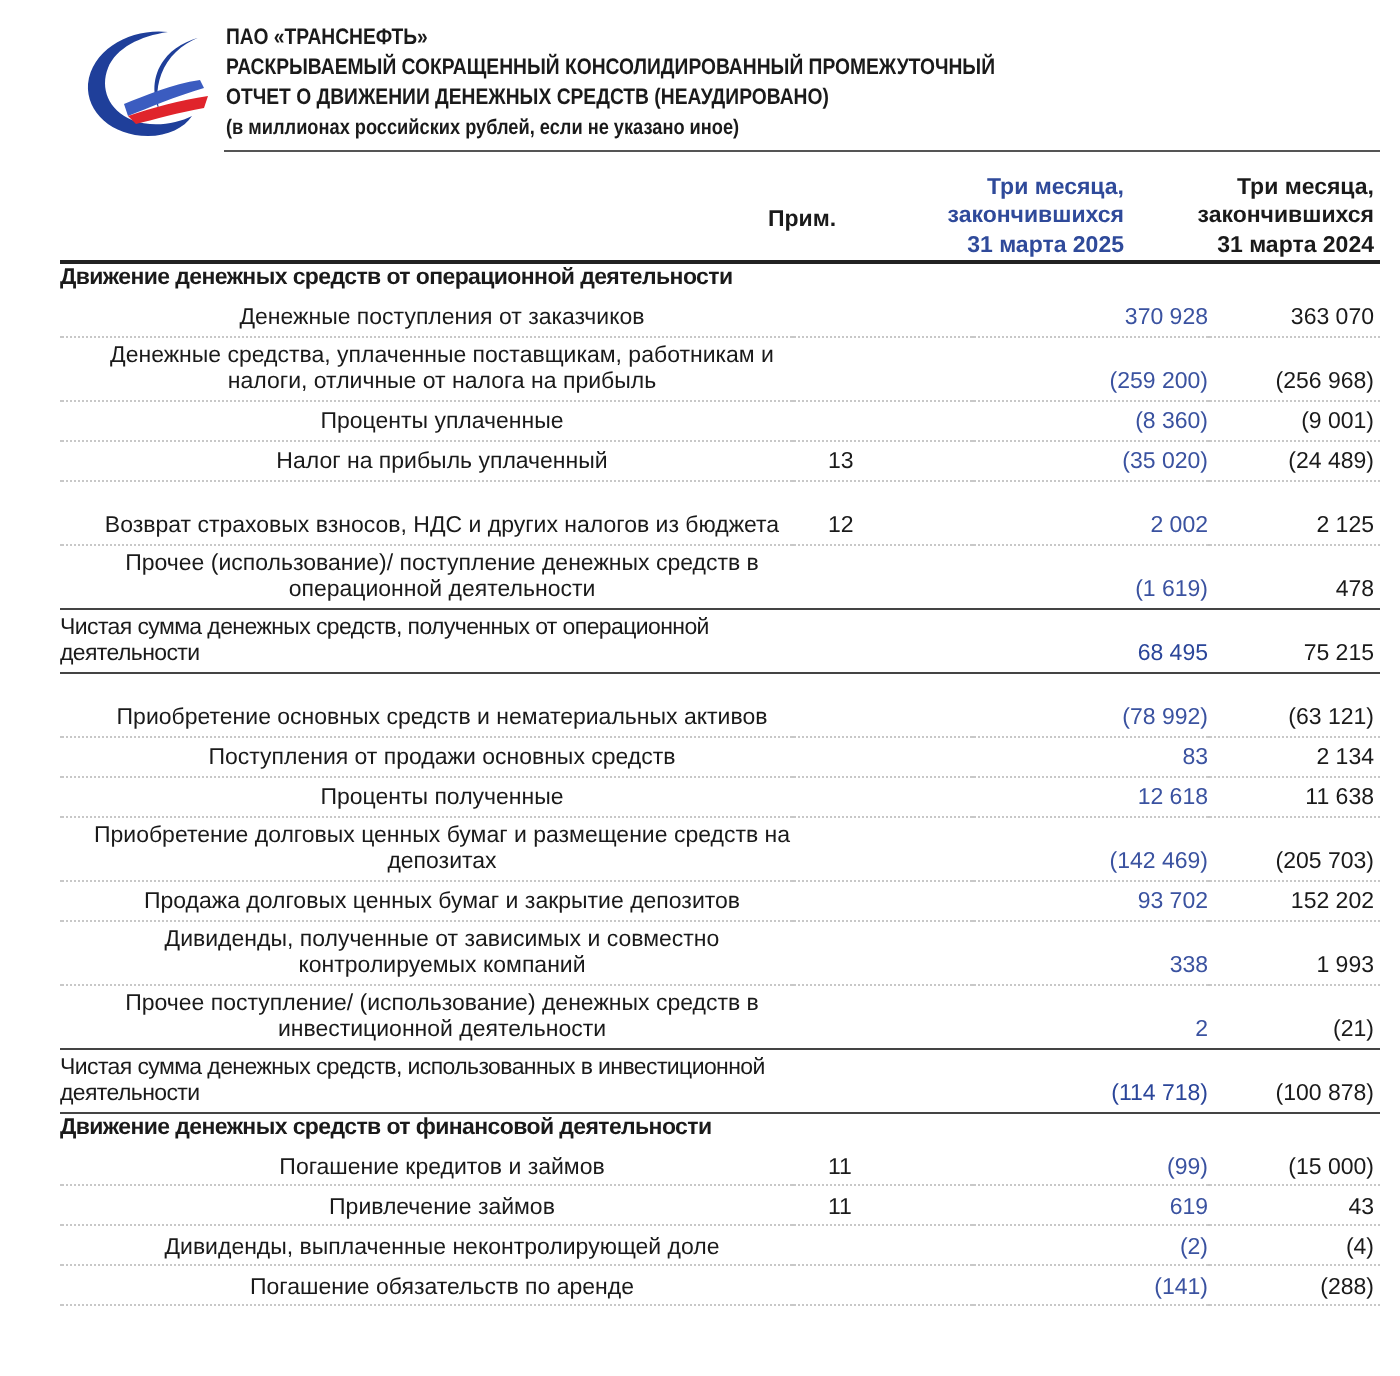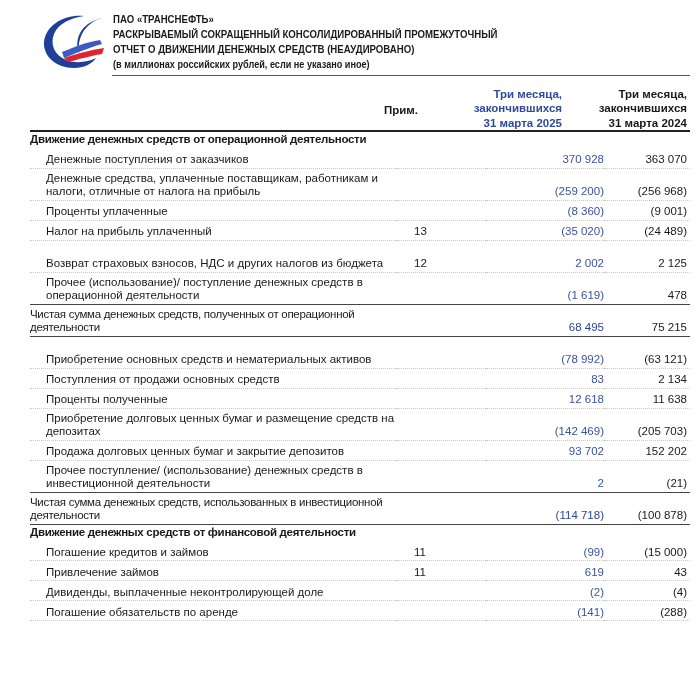--- a/index.html
+++ b/index.html
@@ -29,21 +29,21 @@
     table.cf {
       position: absolute; top: 132px; left: 30px; width: 660px;
       border-collapse: collapse; font-size: 11.5px;
     }
     table.cf td { padding: 0; vertical-align: bottom; line-height: 13.5px; }
     td.lbl { width: 350px; }
     td.note { width: 72px; text-align: left; padding-left: 18px !important; }
     td.v1 { width: 118px; text-align: right; color: #3a52a0; }
     td.v2 { text-align: right; padding-right: 3px !important; }
     tr.item td { border-bottom: 1px dotted #c8c8c8; height: 16px; padding-top: 2px; padding-bottom: 1px; }
-    tr.item td.lbl { padding-left: 16px; }
+    tr.item td.lbl { padding-left: 16px; text-align: center; }
     tr.item.two td { height: 28px; }
     tr.section td { font-weight: bold; padding-top: 1px; padding-bottom: 2px; }
     tr.section td.lbl { transform: none; }
     tr.total td { font-weight: normal; border-top: 1.5px solid #444; border-bottom: 1.5px solid #444; height: 30px; padding-bottom: 1px; }
     tr.total td.v1 { color: #2a4599; }
     tr.section.after-total td { border-top: none; }
     .bold-cond { letter-spacing: -0.3px; }
   </style>
 </head>
 <body>
@@ -156,20 +156,26 @@
       <td class="v1">(142 469)</td>
       <td class="v2">(205 703)</td>
     </tr>
     <tr class="item">
       <td class="lbl">Продажа долговых ценных бумаг и закрытие депозитов</td>
       <td class="note"></td>
       <td class="v1">93 702</td>
       <td class="v2">152 202</td>
     </tr>
     <tr class="item two">
+      <td class="lbl">Дивиденды, полученные от зависимых и совместно контролируемых компаний</td>
+      <td class="note"></td>
+      <td class="v1">338</td>
+      <td class="v2">1 993</td>
+    </tr>
+    <tr class="item two">
       <td class="lbl">Прочее поступление/ (использование) денежных средств в инвестиционной деятельности</td>
       <td class="note"></td>
       <td class="v1">2</td>
       <td class="v2">(21)</td>
     </tr>
     <tr class="total">
       <td class="lbl bold-cond">Чистая сумма денежных средств, использованных в инвестиционной деятельности</td>
       <td class="note"></td>
       <td class="v1">(114 718)</td>
       <td class="v2">(100 878)</td>

